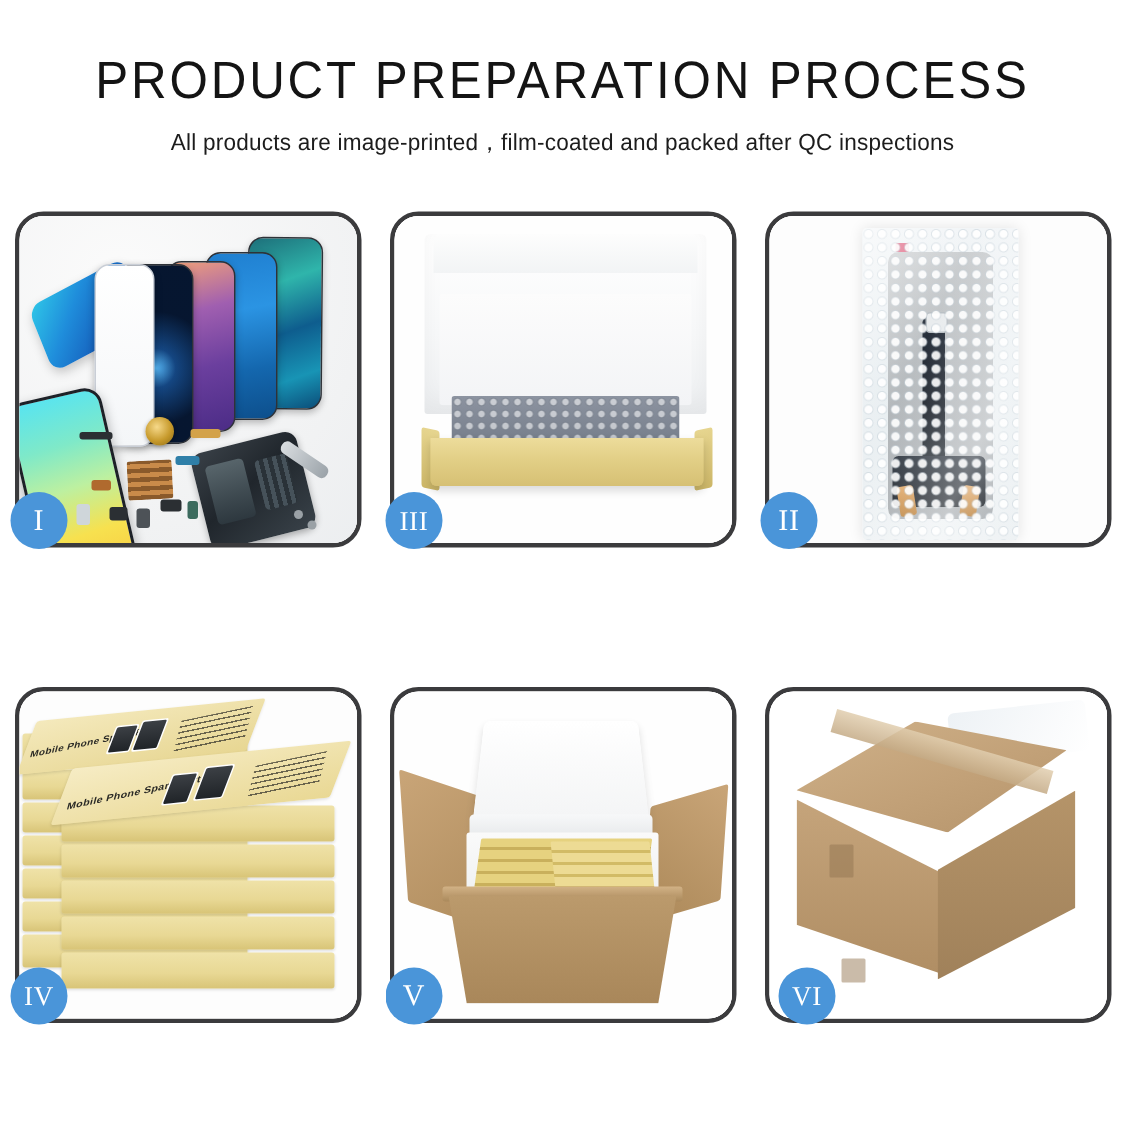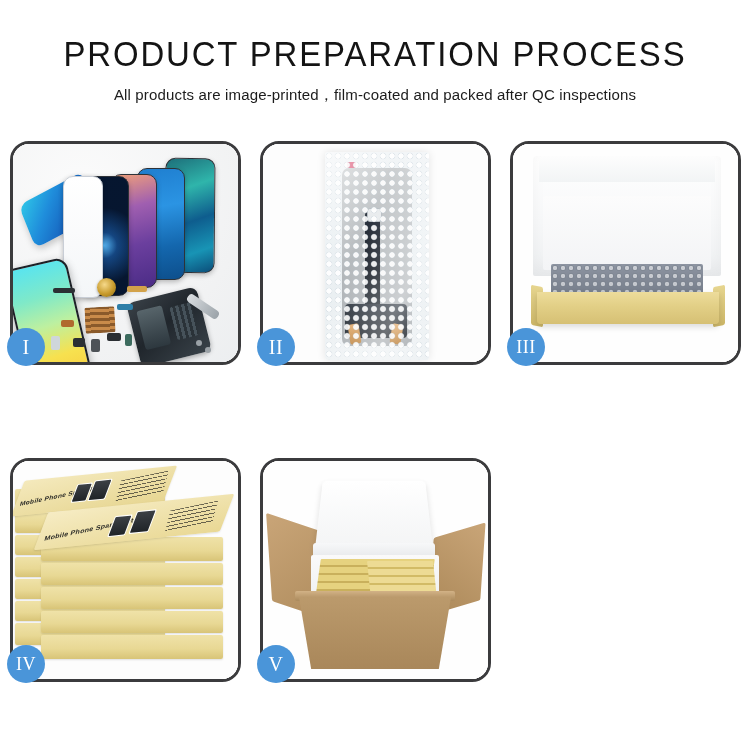--- a/index.html
+++ b/index.html
@@ -459,48 +459,48 @@
       <div class="chip c9"></div>
       <div class="chip c10"></div>
       <div class="chip c11"></div>
       <div class="p1-tool"></div>
     </div>
     <div class="badge">I</div>
   </div>
 
   <div class="panel">
     <div class="panel-inner">
+      <div class="p3-bg"></div>
+      <div class="p3-lid"></div>
+      <div class="p3-lidtop"></div>
+      <div class="p3-foam"></div>
+      <div class="p3-wrap"></div>
+      <div class="p3-trayleft"></div>
+      <div class="p3-trayright"></div>
+      <div class="p3-tray"></div>
+    </div>
+    <div class="badge wide">III</div>
+  </div>
+
+  <div class="panel">
+    <div class="panel-inner">
       <div class="p2-bg"></div>
       <div class="p2-bag">
         <div class="p2-screen"></div>
         <div class="p2-flex"></div>
         <div class="p2-flexbase"></div>
         <div class="p2-gold1"></div>
         <div class="p2-gold2"></div>
         <div class="p2-conn"></div>
         <div class="p2-pink"></div>
         <div class="p2-bubbles"></div>
         <div class="p2-sheen"></div>
       </div>
     </div>
     <div class="badge">II</div>
-  </div>
-
-  <div class="panel">
-    <div class="panel-inner">
-      <div class="p3-bg"></div>
-      <div class="p3-lid"></div>
-      <div class="p3-lidtop"></div>
-      <div class="p3-foam"></div>
-      <div class="p3-wrap"></div>
-      <div class="p3-trayleft"></div>
-      <div class="p3-trayright"></div>
-      <div class="p3-tray"></div>
-    </div>
-    <div class="badge wide">III</div>
   </div>
 
   <div class="panel">
     <div class="panel-inner">
       <div class="p4-bg"></div>
 
       <div class="p4-grpA">
         <div class="stackbox" style="left:0;top:0;width:150px;height:22px;"></div>
         <div class="stackbox" style="left:0;top:24px;width:150px;height:20px;"></div>
         <div class="stackbox" style="left:0;top:46px;width:150px;height:20px;"></div>
@@ -552,14 +552,27 @@
       <div class="p5-inner">
         <div class="p5-yellowrows"></div>
         <div class="p5-yellowrows2"></div>
       </div>
       <div class="p5-rim"></div>
       <div class="p5-front"></div>
     </div>
     <div class="badge">V</div>
   </div>
 
+  <div class="panel">
+    <div class="panel-inner">
+      <div class="p6-bg"></div>
+      <div class="p6-wrapsheen"></div>
+      <div class="p6-top"></div>
+      <div class="p6-tape"></div>
+      <div class="p6-left"></div>
+      <div class="p6-right"></div>
+      <div class="p6-tab1"></div>
+      <div class="p6-tab2"></div>
+    </div>
+    <div class="badge wide shift-right">VI</div>
+  </div>
 
 </div>
 
 </body></html>

